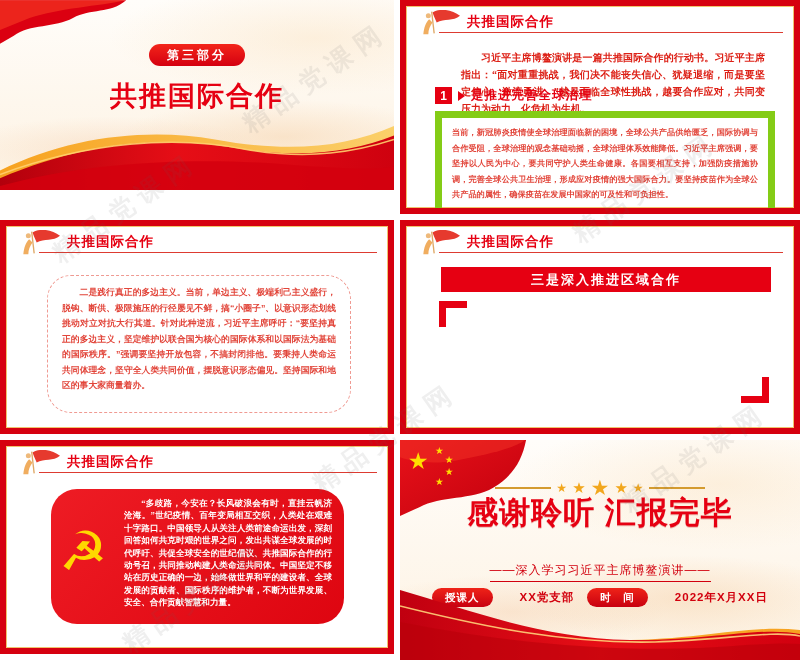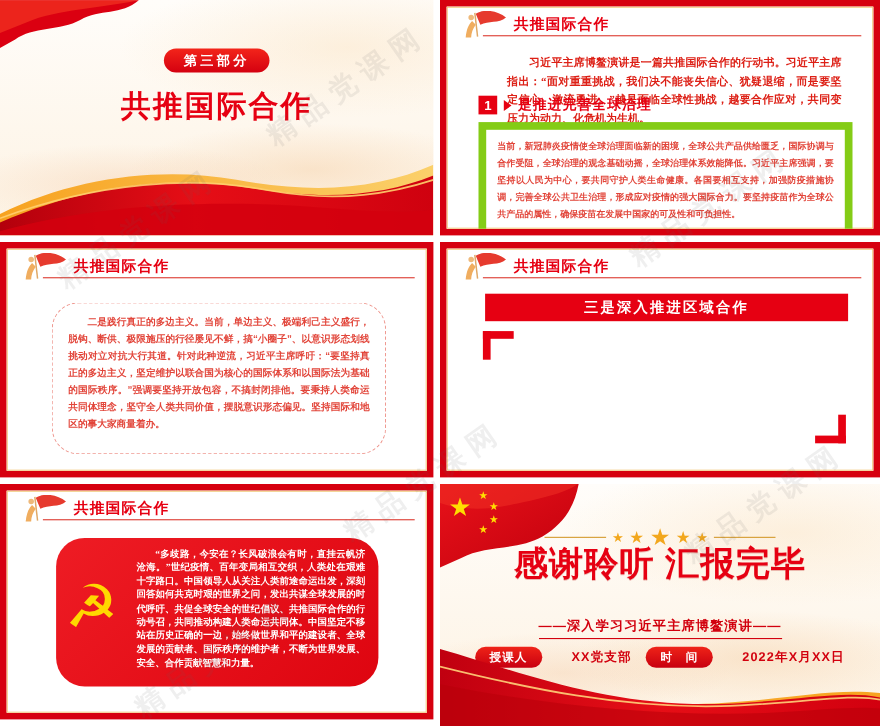--- a/index.html
+++ b/index.html
@@ -75,38 +75,38 @@
   
   .flag6{position:absolute;left:-2px;top:-2px;width:136px;height:82px;}
   .stars-row{position:absolute;left:0;right:0;top:36px;display:flex;align-items:center;
     justify-content:center;gap:5px;color:#f2a71d;}
   .stars-row .rule{width:56px;height:1.5px;background:#d49b2f;}
   .st-s{font-size:12px;} .st-m{font-size:15px;} .st-l{font-size:21px;}
   .back-title{position:absolute;left:0;right:0;top:52px;margin:0;text-align:center;
     color:#e60012;font-size:31px;font-weight:bold;letter-spacing:1px;
     text-shadow:0 1px 0 rgba(180,0,0,.25);}
   .back-sub{position:absolute;left:0;right:0;top:120px;text-align:center;}
-  .back-sub span{display:inline-block;color:#d2000e;font-weight:bold;font-size:12px;
+  .back-sub span{display:inline-block;color:#d2000e;font-weight:normal;font-size:12px;
     letter-spacing:1px;border-bottom:1px solid #d2000e;padding-bottom:2px;}
   .pill-row{position:absolute;left:0;right:0;top:148px;display:flex;align-items:center;
     justify-content:center;gap:11px;}
   .pill{height:19px;padding:0 13px;border-radius:10px;background:linear-gradient(#ef2318,#c80010);
     color:#fff;font-weight:bold;font-size:10.5px;display:flex;align-items:center;letter-spacing:1px;}
   .pill-val{color:#d2000e;font-weight:bold;font-size:11.5px;letter-spacing:1px;margin-left:16px;}
 
   
   .wm{position:absolute;color:rgba(100,100,100,.10);font-size:26px;font-weight:bold;
     letter-spacing:8px;transform:rotate(-35deg);white-space:nowrap;pointer-events:none;z-index:40;}
 </style>
 </head>
 <body>
 
 <div id="canvas">
 
-  <section class="slide warmbg" style="left:0;top:0;width:394px;height:214px;">
+  <section class="slide warmbg" style="left:0;top:0;width:394px;height:190px;">
     <svg class="ribbon" viewBox="0 0 140 46">
       <path d="M0,0 L128,0 C112,14 92,8 74,18 C56,28 30,24 14,36 L0,44 Z" fill="#db0011"></path>
       <path d="M0,0 L128,0 C100,6 60,8 30,18 L0,30 Z" fill="#ef2a1f" opacity="0.85"></path>
     </svg>
     <div class="part-pill">
       <span>第三部分</span>
     </div>
     <h1 class="cover-title">共推国际合作</h1>
     <svg class="wave" viewBox="0 0 394 70" preserveAspectRatio="none">
       <defs>

